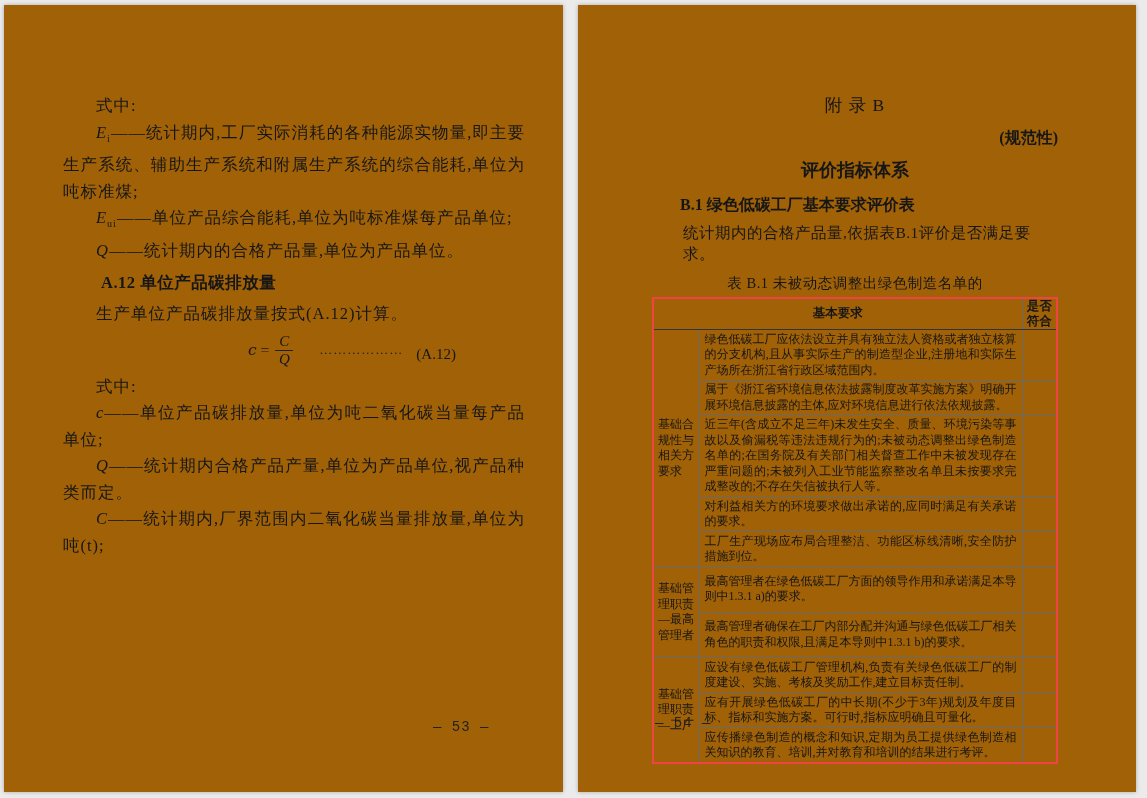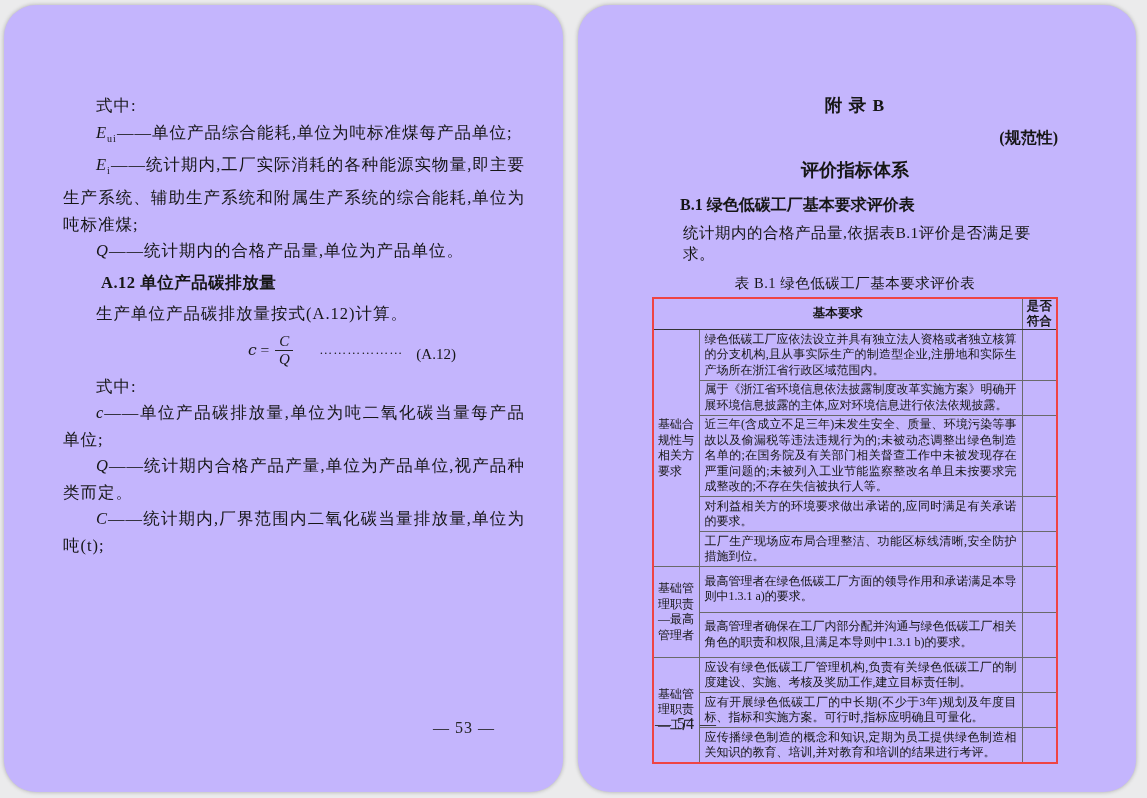--- a/index.html
+++ b/index.html
@@ -2,22 +2,22 @@
 <html><head>
 <meta charset="utf-8">
 <style>
   html,body{margin:0;padding:0;}
   body{
     width:1147px;height:798px;position:relative;
     background:#ebebec;overflow:hidden;
     font-family:"Liberation Serif","DejaVu Serif",serif;
     color:#161616;
   }
-  .page{position:absolute;top:5px;height:787px;background:#c4b5fd;
-    box-shadow:0 0 4px rgba(0,0,0,0.28);border-radius:32px;}
+  .page{position:absolute;top:5px;height:787px;background:#a16207;
+    box-shadow:0 0 4px rgba(0,0,0,0.28);}
   .page-left{left:4px;width:559px;}
   .page-right{left:578px;width:558px;}
 
   
   .lp-body{position:absolute;left:59px;top:88px;width:462px;
     font-size:16.5px;line-height:26.5px;letter-spacing:1px;
     text-align:justify;}
   .para{margin:0;text-indent:2em;}
   .a-heading{margin:5px;font-weight:bold;text-indent:2em;letter-spacing:0.5px;}
   .formula-row{display:flex;align-items:center;height:46px;padding-left:185px;
@@ -26,21 +26,21 @@
   .f-lhs i{font-family:"DejaVu Serif",serif;}
   .frac{display:inline-flex;flex-direction:column;align-items:center;
     font-size:15px;line-height:17px;margin-left:6px;}
   .frac .num{border-bottom:1px solid #222;padding:0 4px;display:block;}
   .frac .den{display:block;}
   .f-dots{margin-left:26px;font-size:13px;letter-spacing:1px;color:#222;}
   .f-label{margin-left:13px;font-size:15px;margin-top:8px;}
 
   
   .rp-body{position:absolute;left:74px;top:88px;width:406px;}
-  .h-appendix{text-align:center;font-weight:bold;font-size:17.5px;
+  .h-appendix{text-align:center;font-weight:normal;font-size:17.5px;
     margin:0 0 11px;letter-spacing:1px;}
   .h-normative{text-align:right;font-weight:bold;font-size:16px;margin:0 0 9px;}
   .h-subtitle{text-align:center;font-weight:bold;font-size:18px;margin:0 0 13px;}
   .h-b1{font-weight:bold;font-size:16px;margin:0 0 0 28px;}
   .p-intro{font-size:15.5px;margin:7px 0 0 31px;letter-spacing:0.5px;}
   .p-caption{text-align:center;font-size:14.5px;margin:9px 0 4px;letter-spacing:0.5px;}
 
   table.req-table{width:406px;border-collapse:collapse;table-layout:fixed;
     border:2px solid #ef4444;}
   .req-table th,.req-table td{border:1px solid #6a6a6a;
@@ -48,35 +48,35 @@
   .req-table th{border-bottom:1.5px solid #333;font-size:12.5px;}
   .col-cat{width:46px;}
   .col-status{width:35px;}
   th.main-h{font-weight:bold;text-align:center;}
   th.status-h{font-weight:bold;text-align:center;white-space:pre-line;
     line-height:15px;padding:0 2px;}
   td.cat{white-space:pre-line;text-align:left;padding:14px 4px;}
   td.req{text-align:justify;}
   td.status{}
 
-  .pagenum{position:absolute;font-size:16px;letter-spacing:1px;color:#222;}
+  .pagenum{position:absolute;font-size:14px;letter-spacing:1px;color:#222;font-family:Liberation Mono, monospace;}
   .pn-left{left:429px;top:714px;}
   .pn-right{left:77px;top:710px;text-align:right;}
   i{font-style:italic;}
   sub{font-size:10px;}
 </style>
 </head>
 <body>
 
 <div class="page page-left">
   <div class="lp-body">
     <p class="para">式中:</p>
     <div id="defs-a11">
+        <p class="para"><i>E</i><sub>i</sub>——统计期内,工厂实际消耗的各种能源实物量,即主要生产系统、辅助生产系统和附属生产系统的综合能耗,单位为吨标准煤;</p>
         <p class="para"><i>E</i><sub>ui</sub>——单位产品综合能耗,单位为吨标准煤每产品单位;</p>
-        <p class="para"><i>E</i><sub>i</sub>——统计期内,工厂实际消耗的各种能源实物量,即主要生产系统、辅助生产系统和附属生产系统的综合能耗,单位为吨标准煤;</p>
         <p class="para"><i>Q</i>——统计期内的合格产品量,单位为产品单位。</p>
       </div>
     <p class="a-heading">A.12 单位产品碳排放量</p>
     <p class="para">生产单位产品碳排放量按式(A.12)计算。</p>
     <div class="formula-row">
       <span class="f-lhs"><i>c</i>&nbsp;<span>=</span></span>
       <span class="frac">
           <span class="num"><i>C</i></span>
           <span class="den"><i>Q</i></span>
         </span>
@@ -93,21 +93,21 @@
   <div class="pagenum pn-left">— 53 —</div>
 </div>
 
 <div class="page page-right">
   <div class="rp-body">
     <p class="h-appendix">附 录 B</p>
     <p class="h-normative">(规范性)</p>
     <p class="h-subtitle">评价指标体系</p>
     <p class="h-b1">B.1 绿色低碳工厂基本要求评价表</p>
     <p class="p-intro">统计期内的合格产品量,依据表B.1评价是否满足要求。</p>
-    <p class="p-caption">表 B.1 绿色低碳工厂基本要求评价表</p>
+    <p class="p-caption">表 B.1 未被动态调整出绿色制造名单的</p>
     <table class="req-table">
       <colgroup>
           <col class="col-cat">
           <col>
           <col class="col-status">
         </colgroup>
       <thead>
         <tr>
           <th class="main-h" colspan="2">基本要求</th>
           <th class="status-h">是否

